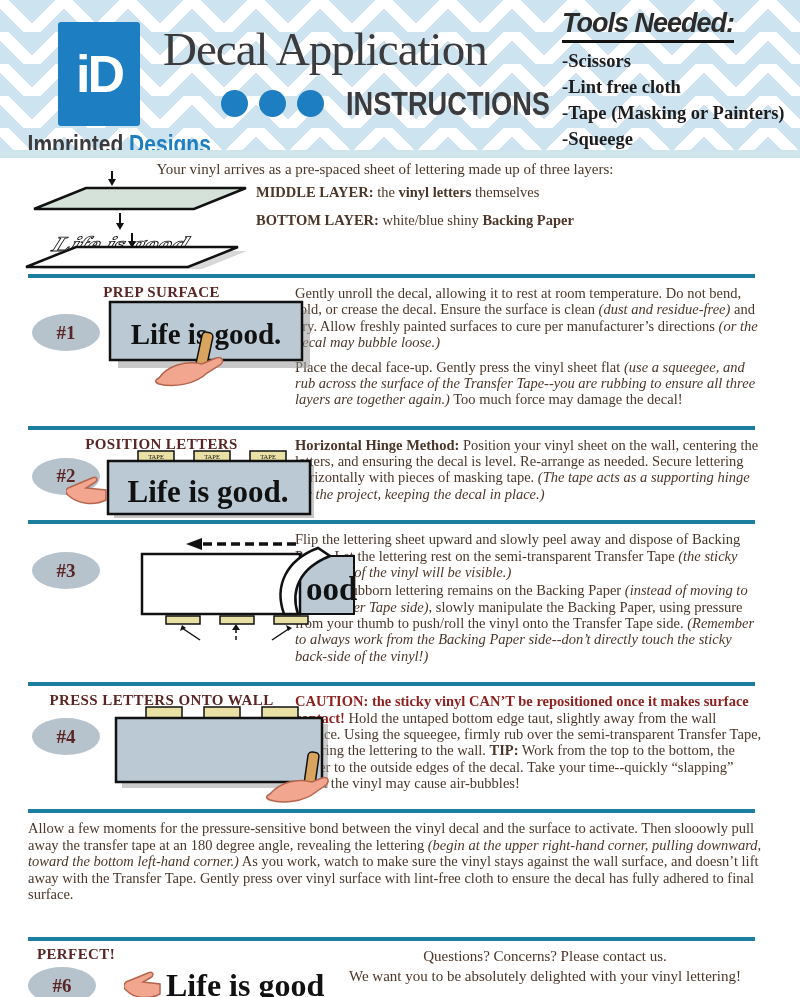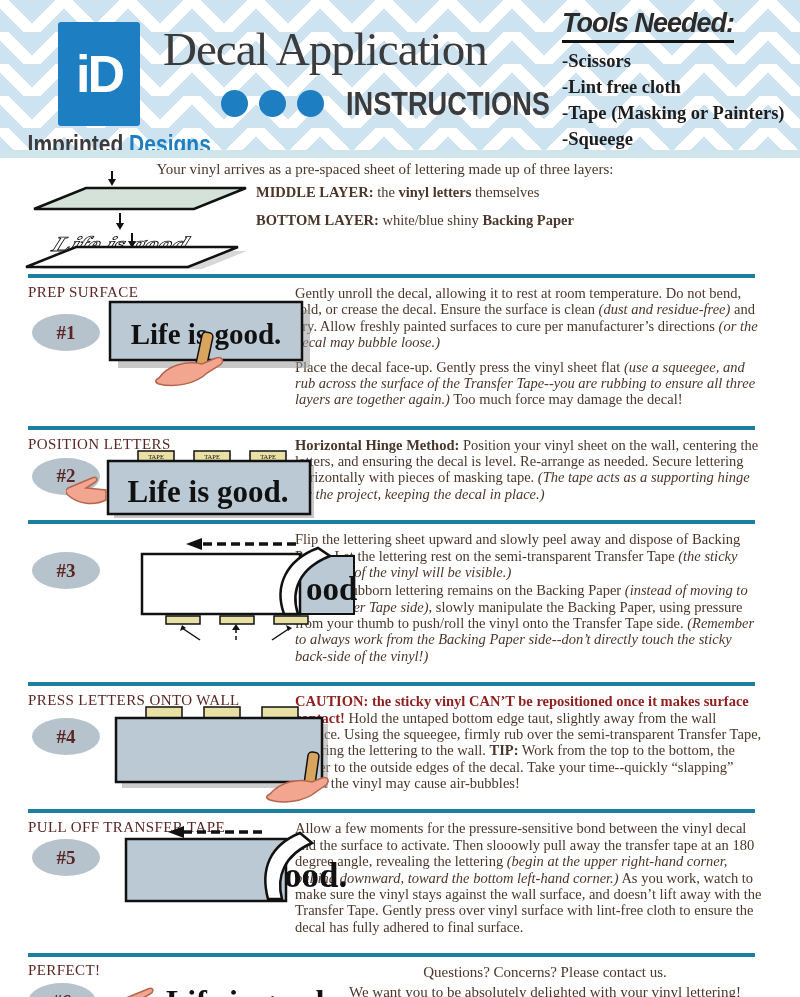--- a/index.html
+++ b/index.html
@@ -58,21 +58,21 @@
   .intro{position:relative;height:116px;}
   .intro-lead{position:absolute;top:3px;left:0;right:30px;text-align:center;font-size:15px;}
   .intro-diagram{position:absolute;left:16px;top:13px;}
   .intro-layers{position:absolute;left:256px;top:26px;font-size:14.5px;}
   .intro-layers p{margin:0 0 11px 0;white-space:nowrap;}
 
   
   .rule{height:4px;background:var(--teal);margin:0 45px 0 28px;}
   .step{display:flex;position:relative;padding:4px 0 4px 28px;}
   .step-left{width:267px;flex:none;position:relative;}
-  .step-head{font-weight:normal;font-size:15px;color:var(--maroon);letter-spacing:.4px;padding-top:2px;}
+  .step-head{font-weight:bold;font-size:15px;color:var(--maroon);letter-spacing:.4px;padding-top:2px;text-align:center;}
   .badge{position:absolute;width:68px;height:37px;border-radius:50%;background:var(--badge);
     color:var(--maroon);font-weight:bold;font-size:19px;display:flex;align-items:center;
     justify-content:center;}
   .illus{position:absolute;}
   .step-body{flex:1;padding:3px 38px 6px 0;font-size:14.5px;line-height:1.13;}
   .step-body p{margin:0 0 8px 0;}
   .b{font-weight:bold;} .i{font-style:italic;} .red{color:var(--red);font-weight:bold;}
 
   .s1{min-height:144px;} .s2{min-height:82px;} .s3{min-height:146px;}
   .s4{min-height:112px;} .s5{min-height:124px;}
@@ -250,31 +250,20 @@
     </svg>
   </div>
   <div class="step-body">
     <p><span class="red">CAUTION: the sticky vinyl CAN’T be repositioned once it makes surface contact!</span><span>  Hold the untaped bottom edge taut, slightly away from the wall surface. Using the squeegee, firmly rub over the semi-transparent Transfer Tape, securing the lettering to the wall. </span><span class="b">TIP:</span><span> Work from the top to the bottom, the center to the outside edges of the decal. Take your time--quickly “slapping” down the vinyl may cause air-bubbles!</span></p>
   </div>
 </section>
 
 <div class="rule"></div>
 
 <section class="step s5">
-  <div class="step-left">
-    <div class="step-head">PULL OFF TRANSFER TAPE</div>
-    <div class="badge">#5</div>
-    <svg class="illus illus-5" width="230" height="84" viewBox="0 0 230 84">
-      <line x1="146" y1="7" x2="66" y2="7" stroke="#111" stroke-width="3.5" stroke-dasharray="9 5"></line>
-      <polygon points="68,1 68,13 52,7" fill="#111"></polygon>
-      <rect x="10" y="14" width="160" height="62" fill="#bac9d4" stroke="#111" stroke-width="2.5"></rect>
-      <path d="M184,8 C154,20 144,44 152,74 L166,74 C160,52 168,30 196,18 Z" fill="#fff" stroke="#111" stroke-width="2.5"></path>
-      <text x="168" y="62" font-size="35" font-weight="bold" fill="#111">ood.</text>
-    </svg>
-  </div>
   <div class="step-body">
     <p><span>Allow a few moments for the pressure-sensitive bond between the vinyl decal and the surface to activate. Then slooowly pull away the transfer tape at an 180 degree angle, revealing the lettering </span><span class="i">(begin at the upper right-hand corner, pulling downward, toward the bottom left-hand corner.)</span><span> As you work, watch to make sure the vinyl stays against the wall surface, and doesn’t lift away with the Transfer Tape. Gently press over vinyl surface with lint-free cloth to ensure the decal has fully adhered to final surface.</span></p>
   </div>
 </section>
 
 <div class="rule"></div>
 
 <section class="s6">
   <div class="s6-left">
     <div class="step-head">PERFECT!</div>

